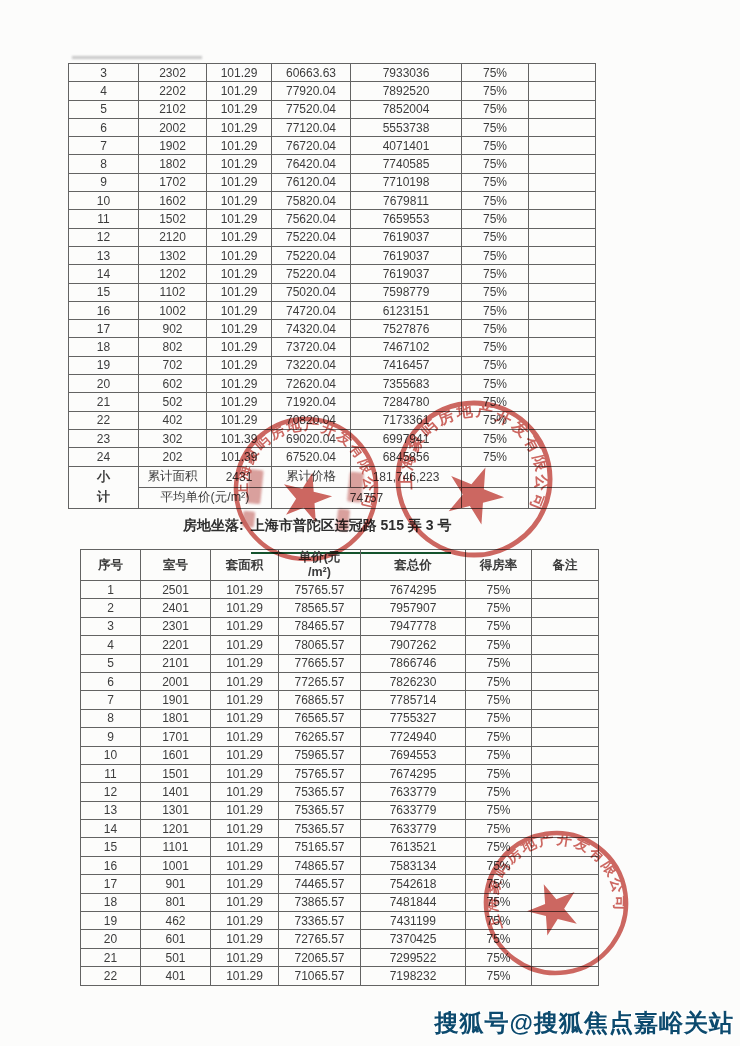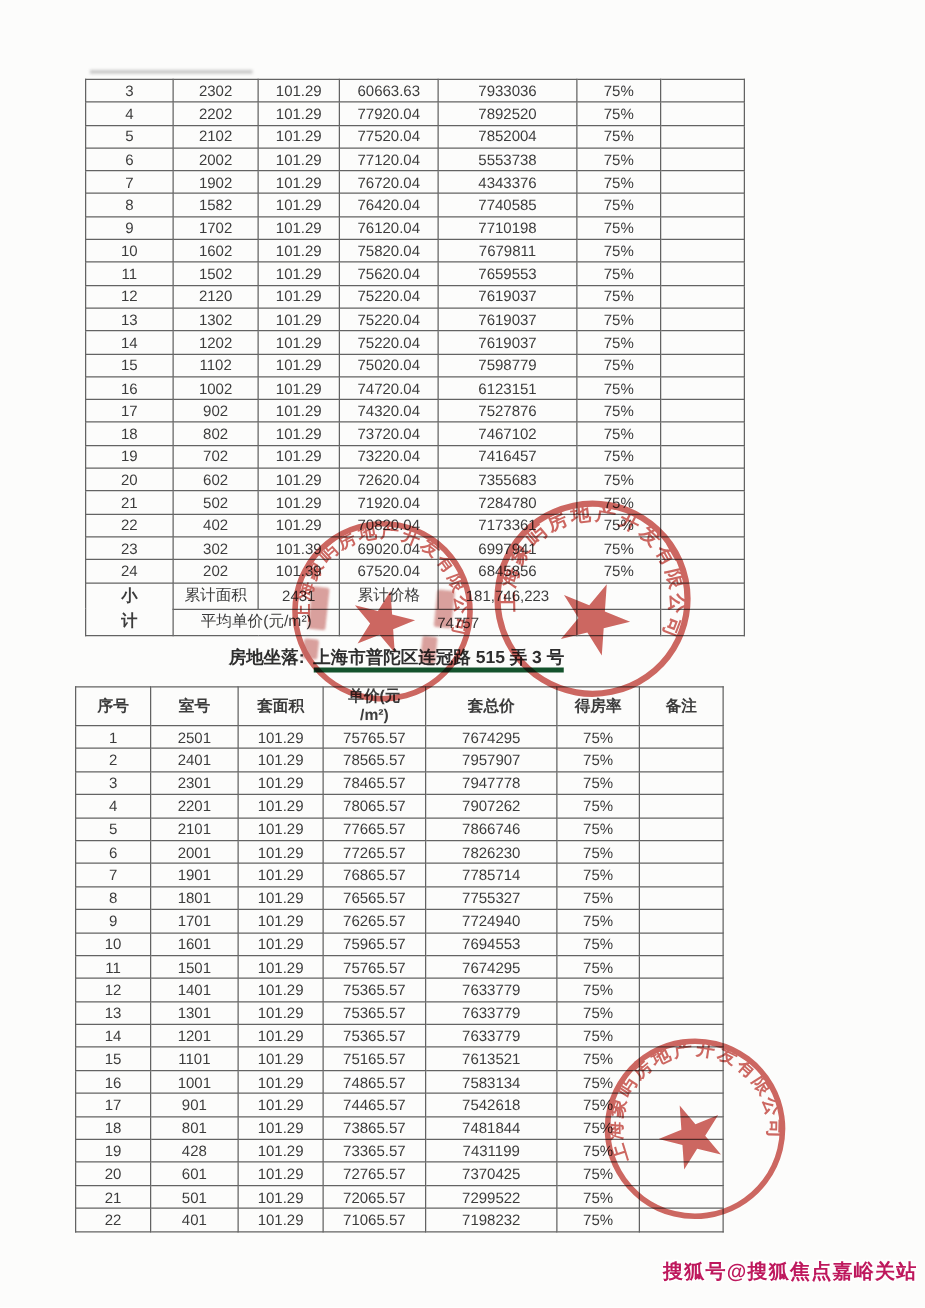--- a/index.html
+++ b/index.html
@@ -16,38 +16,38 @@
     border:1px solid #636363;
     text-align:center;vertical-align:middle;
     font-size:12px;color:#3c3c3c;
     padding:0;overflow:hidden;white-space:nowrap;
   }
   .t1{left:68px;top:63px;width:527px;}
   .t1 tbody.data td{height:17.3px;}
   .t1 .sumrow td{height:20px;}
   .t1 .sumrow .b{font-weight:normal;font-size:12.5px;}
   .t1 .vlabel{white-space:pre-line;font-weight:bold;line-height:1.6;font-size:13px;}
-  .t2{left:60px;top:549px;width:518px;}
+  .t2{left:80px;top:549px;width:518px;}
   .t2 thead th{font-weight:bold;font-size:12.5px;white-space:pre-line;line-height:1.2;height:30px;}
   .t2 tbody td{height:17.4px;}
   
   .frag{position:absolute;background:#c7c7c7;filter:blur(1.2px);}
   
   .address{position:absolute;left:183px;top:517px;font-size:14px;font-weight:bold;color:#2e2e2e;white-space:nowrap;}
-  .addr-value{margin-left:7px;border-bottom:4px solid #14532d;padding-bottom:1px;}
+  .addr-value{margin-left:7px;border-bottom:2px solid #14532d;padding-bottom:19px;}
   
   .stamp{position:absolute;mix-blend-mode:multiply;opacity:.82;}
   .stamp circle{stroke:#c5463f;fill:none;}
   .stamp .arc{fill:#c5463f;font-weight:bold;}
   .stamp .star{fill:#c5463f;}
   .stamp .blob{fill:#b8423c;}
   
   .watermark{
     position:absolute;top:1007px;right:6px;
-    font-size:16px;font-weight:bold;letter-spacing:1px;color:#be185d;
+    font-size:24px;font-weight:bold;letter-spacing:1px;color:#0c4a6e;
     text-shadow:-1px -1px 0 #fff,1px -1px 0 #fff,-1px 1px 0 #fff,1px 1px 0 #fff,2px 2px 2px rgba(255,255,255,.6);
   }
 </style>
 </head>
 <body>
 
 <div class="page">
 
   <div class="frag" style="left:72px;top:56px;width:130px;height:3px;"></div>
 
@@ -96,27 +96,27 @@
           <td>77120.04</td>
           <td>5553738</td>
           <td>75%</td>
           <td></td>
         </tr>
         <tr>
           <td>7</td>
           <td>1902</td>
           <td>101.29</td>
           <td>76720.04</td>
-          <td>4343376</td>
+          <td>4071401</td>
           <td>75%</td>
           <td></td>
         </tr>
         <tr>
           <td>8</td>
-          <td>1582</td>
+          <td>1802</td>
           <td>101.29</td>
           <td>76420.04</td>
           <td>7740585</td>
           <td>75%</td>
           <td></td>
         </tr>
         <tr>
           <td>9</td>
           <td>1702</td>
           <td>101.29</td>
@@ -465,21 +465,21 @@
           <td>18</td>
           <td>801</td>
           <td>101.29</td>
           <td>73865.57</td>
           <td>7481844</td>
           <td>75%</td>
           <td></td>
         </tr>
         <tr>
           <td>19</td>
-          <td>428</td>
+          <td>462</td>
           <td>101.29</td>
           <td>73365.57</td>
           <td>7431199</td>
           <td>75%</td>
           <td></td>
         </tr>
         <tr>
           <td>20</td>
           <td>601</td>
           <td>101.29</td>

